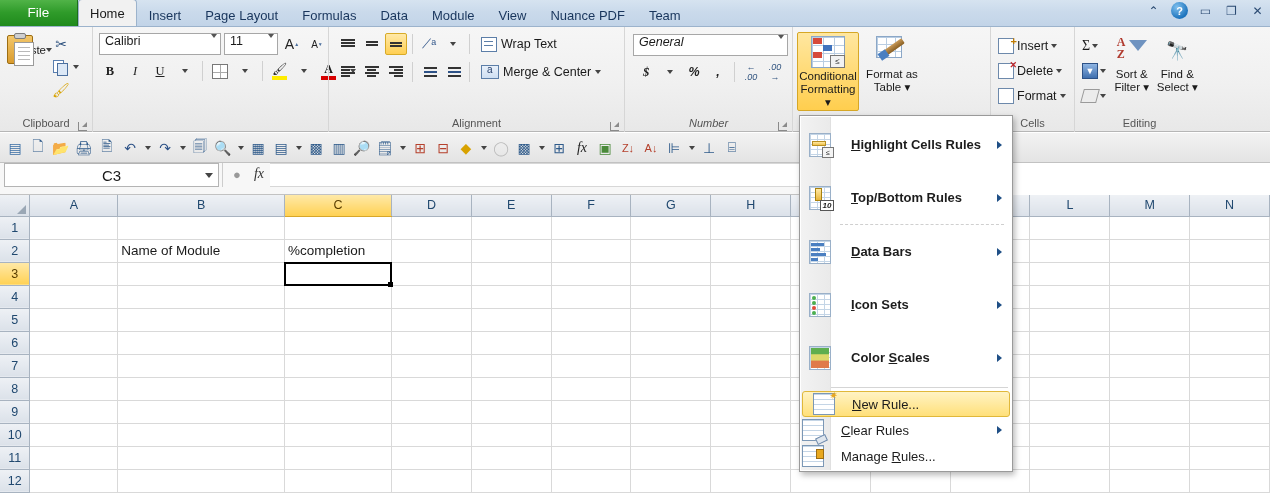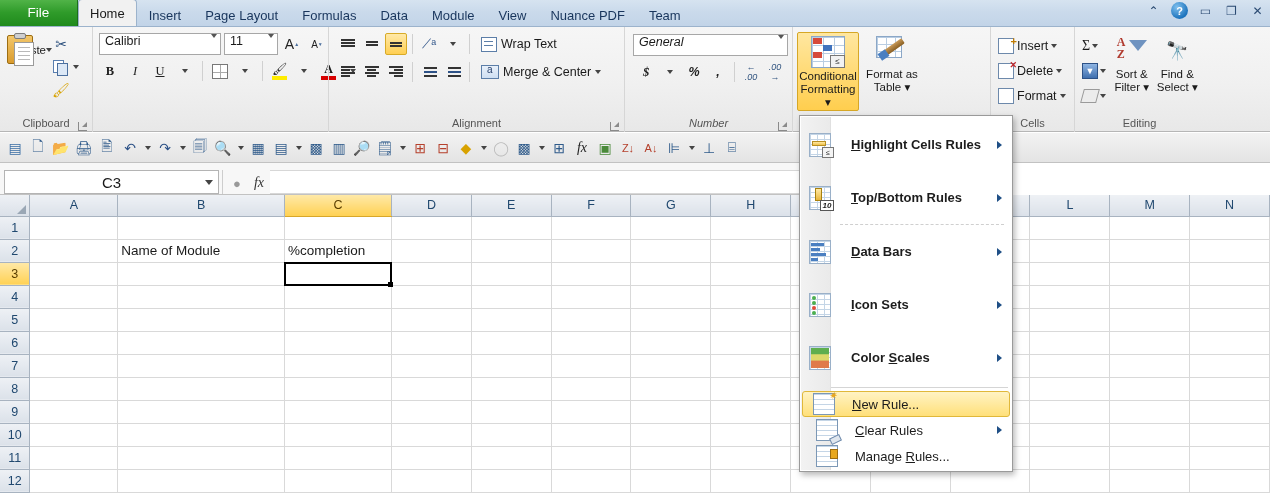--- a/index.html
+++ b/index.html
@@ -213,21 +213,21 @@
     border-bottom:1px solid #c2c2c2;
     display:flex; align-items:center; padding-left:4px; gap:1px;
   }
   .qi { width:22px; height:24px; display:flex; align-items:center; justify-content:center; font-size:14px; color:#2e5a8a;}
   .qc { width:11px; height:24px; display:flex; align-items:center; justify-content:center; }
 
   
   .fbar {
     position:absolute; left:0; top:163px; width:1010px; height:32px;
     background:#f7f7f7; border-bottom:1px solid #c2c2c2;
-    display:flex; align-items:flex-end;
+    display:flex; align-items:flex-start;
   }
   .namebox {
     width:215px; height:24px; margin-left:4px; background:#fff;
     border:1px solid #b4b4b4; display:flex; align-items:center;
     justify-content:center; position:relative; font-size:15px;
   }
   .namebox .nc{position:absolute;right:5px;width:0;height:0;border-left:4px solid transparent;border-right:4px solid transparent;border-top:5px solid #444;}
   .fbsep{width:1px;height:24px;background:#cdcdcd;margin:0 3px;}
   .fbbtn{width:22px;height:22px;display:flex;align-items:center;justify-content:center;color:#999;font-size:13px;}
   .fbbtn.fx{font-style:italic;font-family:"Liberation Serif",serif;color:#333;font-size:14px;}
@@ -271,21 +271,21 @@
   }
   .cfmenu .gutter {
     position:absolute; left:1px; top:1px; bottom:1px; width:30px;
     background:linear-gradient(to right,#f2f2f2,#eaeaea);
     border-right:1px solid #e0e0e0;
   }
   .mi {
     position:relative; height:53px; display:flex; align-items:center;
     padding-left:8px; font-size:13px;
   }
-  .mi.small { height:26px; font-size:13px; padding-left:14px;}
+  .mi.small { height:26px; font-size:13px; padding-left:0;}
   .mi .mico { width:26px; height:26px; position:relative; flex:0 0 26px; z-index:2;}
   .mi .mlbl { margin-left:17px; font-weight:bold; color:#1c1c1c; z-index:2;}
   .mi.small .mlbl { margin-left:15px; font-weight:normal; }
   .mi .arr { position:absolute; right:10px; width:0;height:0;
     border-top:4px solid transparent;border-bottom:4px solid transparent;border-left:5px solid #1f4f86; }
   .mi.hl {
     background:linear-gradient(to bottom,#fff3c4,#ffe07a);
     border:1px solid #e0b83a; border-radius:3px;
     margin:0 2px; padding-left:8px;
   }

